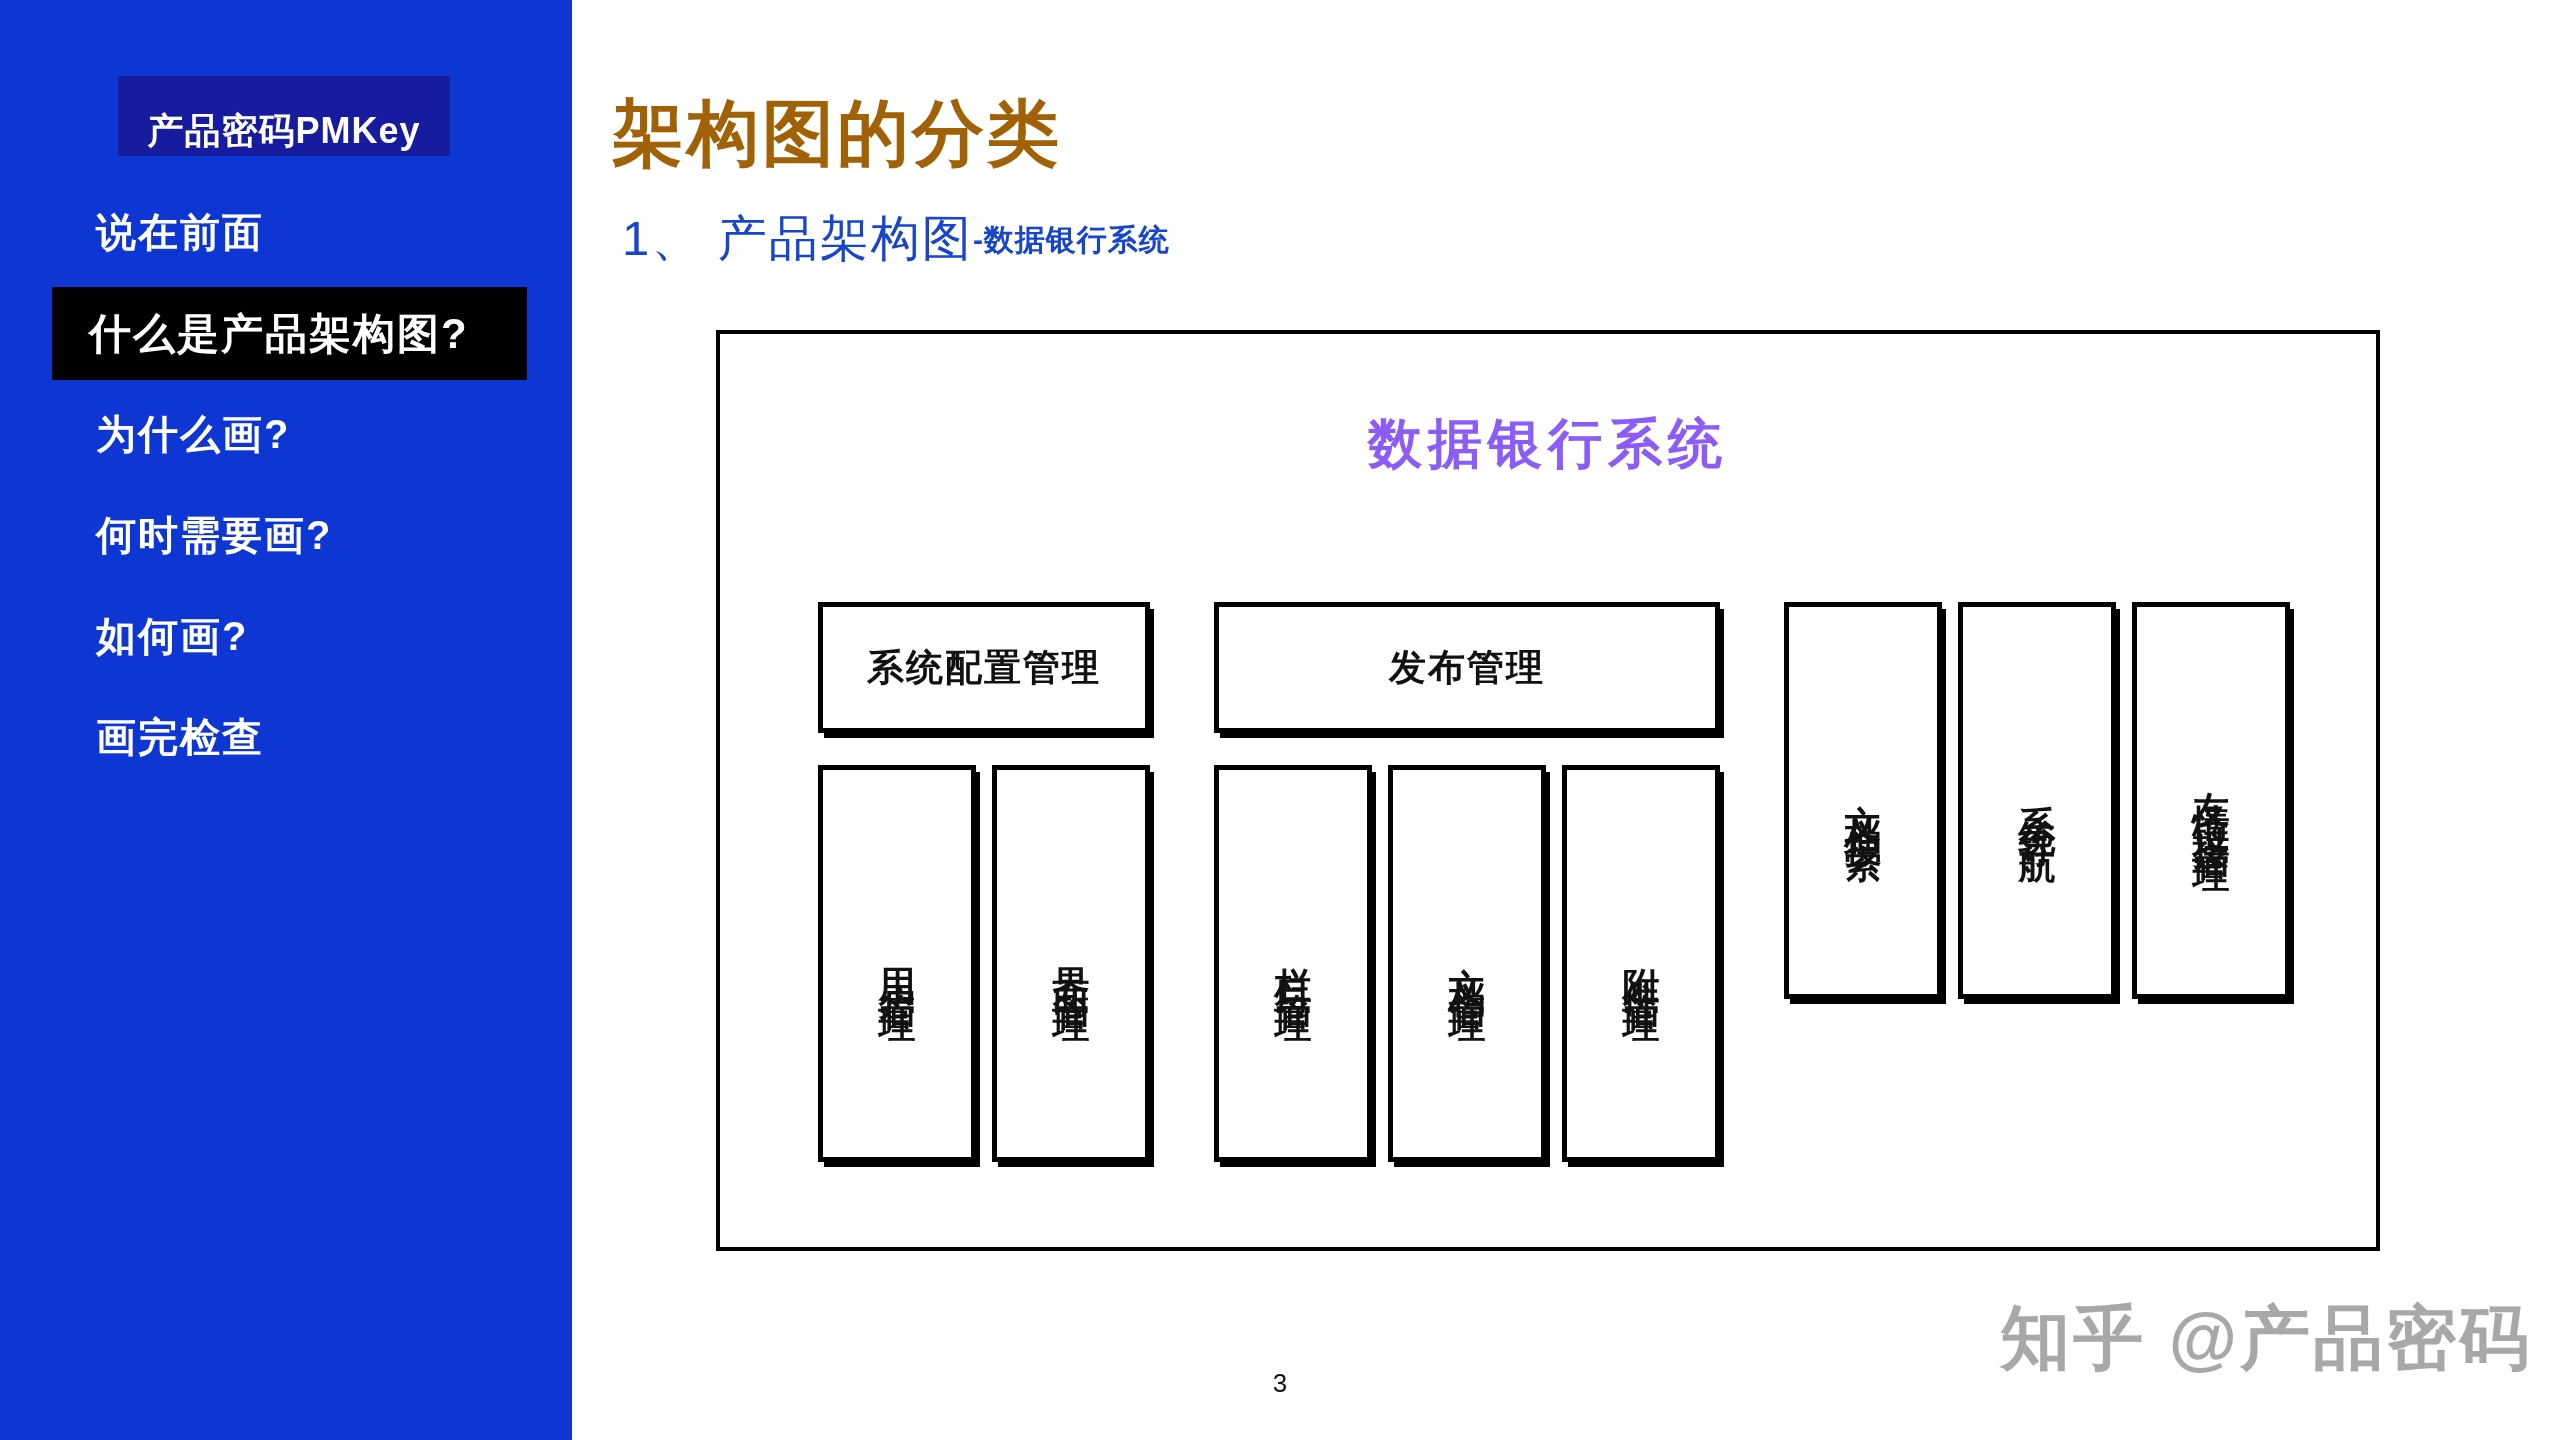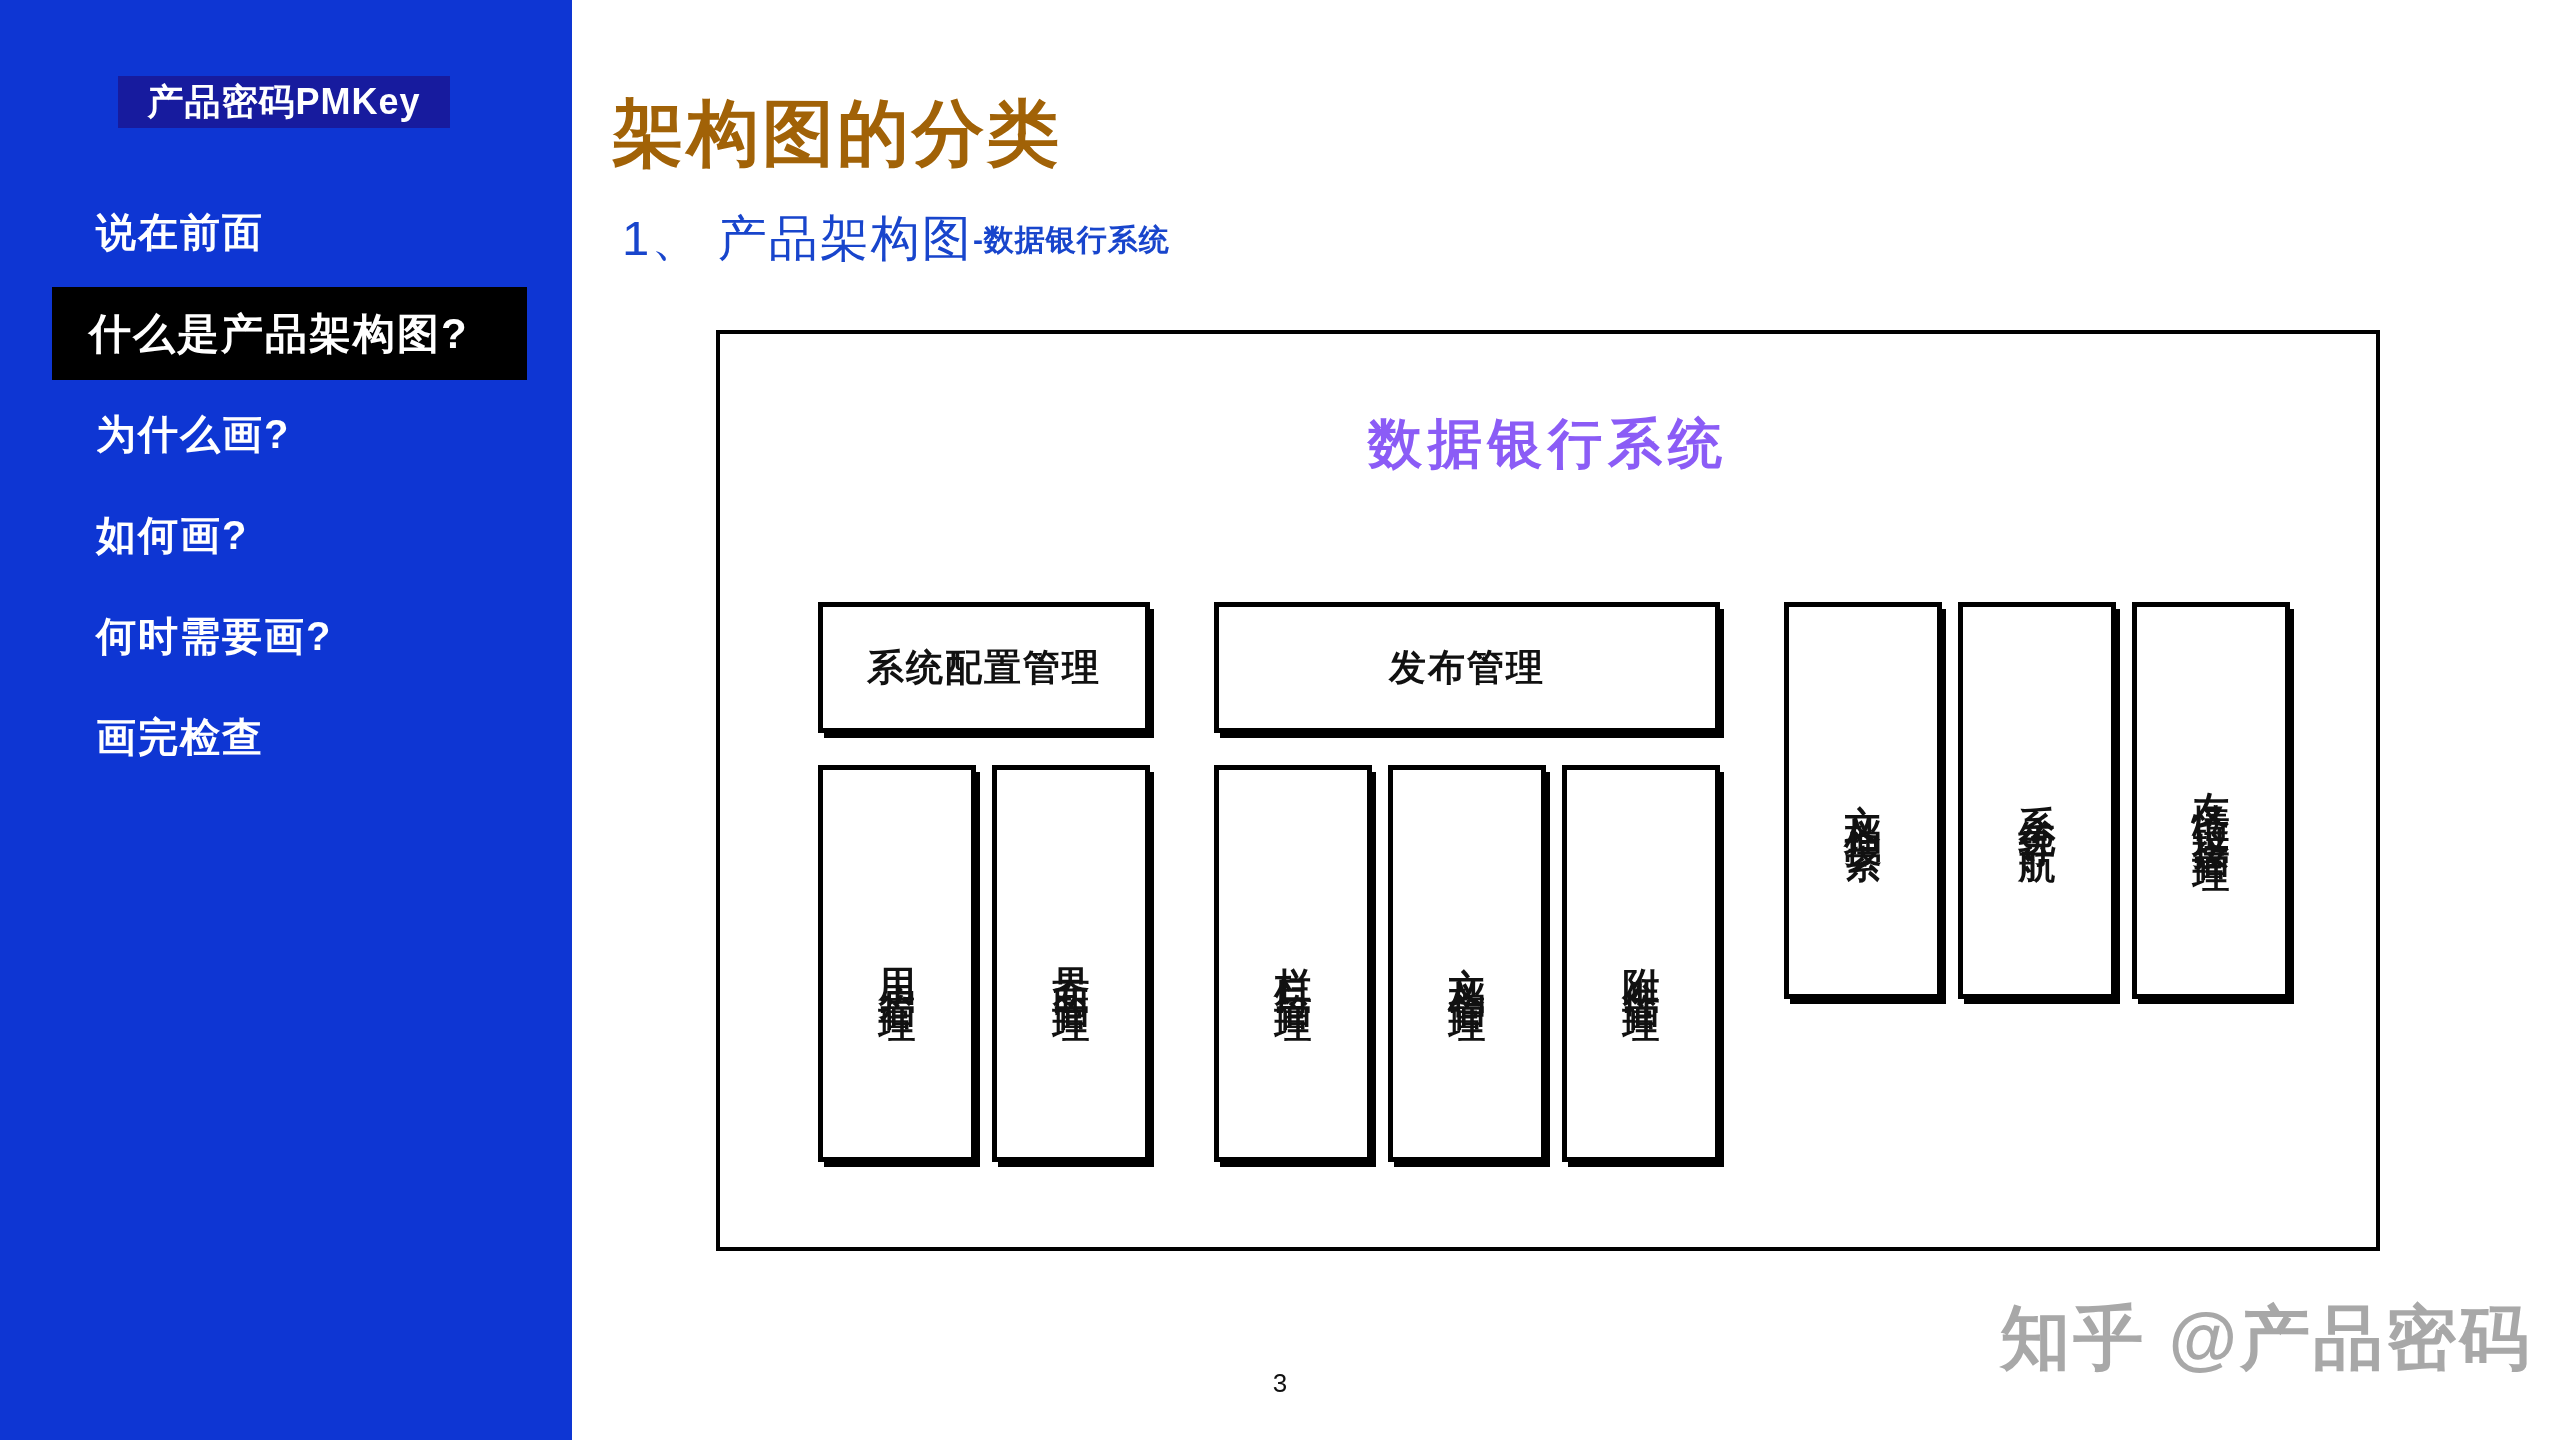--- a/index.html
+++ b/index.html
@@ -12,25 +12,25 @@
   }
 
   
   .sidebar {
     position: absolute; left: 0; top: 0;
     width: 572px; height: 1440px;
     background: var(--sidebar-bg, #0e36d3);
   }
   .logo-box {
     position: absolute; left: 118px; top: 76px;
-    width: 332px; height: 52px;
+    width: 332px; height: 80px;
     background: var(--logo-bg, #171b9e);
     color: #ffffff;
     font-size: 36px; font-weight: bold;
-    display: flex; align-items: center; justify-content: center;
+    display: flex; align-items: flex-end; justify-content: center;
     letter-spacing: 1px;
   }
   .nav { position: absolute; left: 0; top: 182px; width: 100%; }
   .nav-item {
     height: 101px;
     display: flex; align-items: center;
     padding-left: 96px;
     color: #ffffff;
     font-size: 40px; font-weight: bold;
     letter-spacing: 2px;
@@ -133,22 +133,22 @@
 <body>
 
 <div class="sidebar">
   <div class="logo-box">
     <span>产品密码PMKey</span>
   </div>
   <div class="nav">
       <div class="nav-item">说在前面</div>
       <div class="nav-item active">什么是产品架构图?</div>
       <div class="nav-item">为什么画?</div>
+      <div class="nav-item">何时需要画?</div>
       <div class="nav-item">如何画?</div>
-      <div class="nav-item">何时需要画?</div>
       <div class="nav-item">画完检查</div>
     </div>
 </div>
 
 <div class="page-title">架构图的分类</div>
 
 <div class="subtitle">
   <span class="sub-main">1、 产品架构图</span>
     <span class="sub-suffix">-数据银行系统</span>
 </div>

